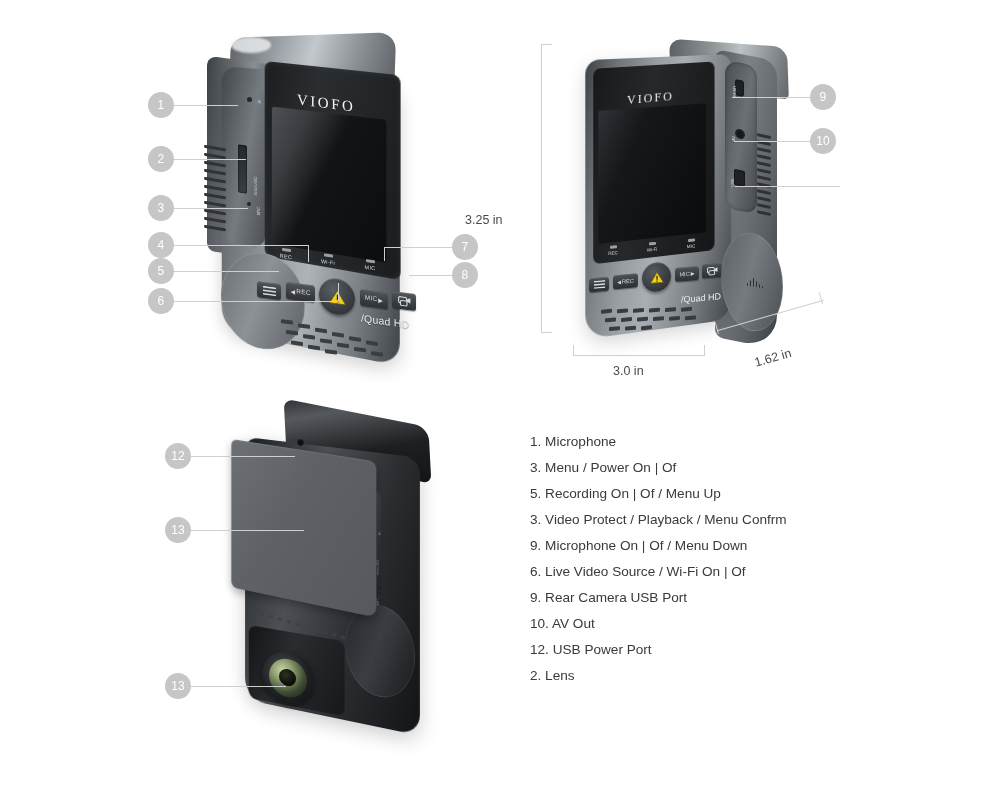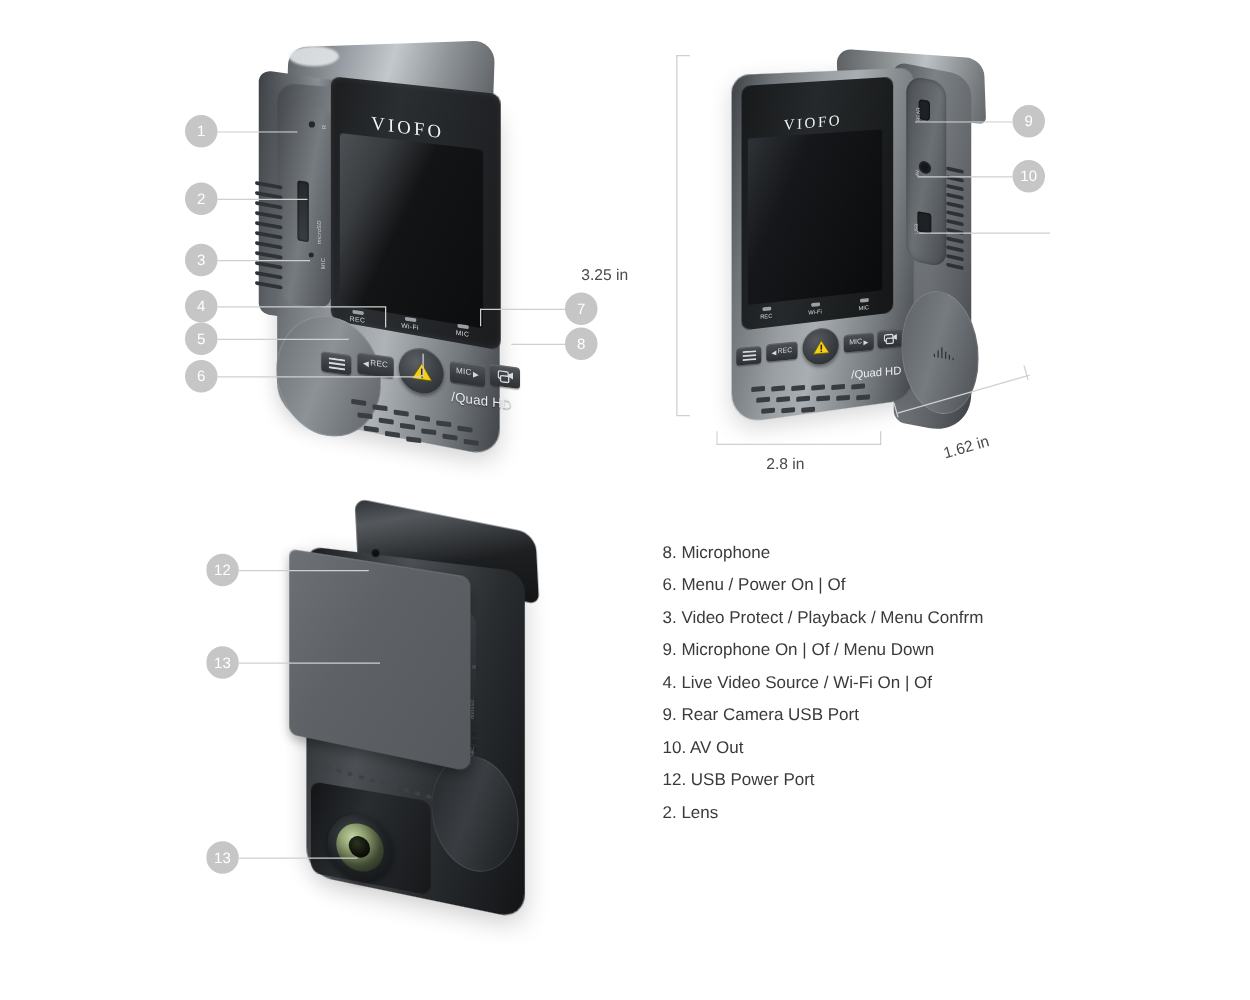--- a/index.html
+++ b/index.html
@@ -756,21 +756,21 @@
   <div class="leader" style="left:735px; top:186px; width:105px;"></div>
 
   <div class="dim-line" style="left:541px; top:44px; width:1px; height:288px;"></div>
   <div class="dim-line" style="left:541px; top:44px; width:11px; height:1px;"></div>
   <div class="dim-line" style="left:541px; top:332px; width:11px; height:1px;"></div>
   <div class="dim-label" style="left:465px; top:177px;margin-top:36px;">3.25 in</div>
 
   <div class="dim-line" style="left:573px; top:355px; width:132px; height:1px;"></div>
   <div class="dim-line" style="left:573px; top:345px; width:1px; height:11px;"></div>
   <div class="dim-line" style="left:704px; top:345px; width:1px; height:11px;"></div>
-  <div class="dim-label" style="left:613px; top:364px;">2.8 in</div>
+  <div class="dim-label" style="left:613px; top:364px;">3.0 in</div>
 
   <div class="dim-line" style="left:718px; top:330px; width:110px; height:1px; transform:rotate(-16deg); transform-origin:left center;"></div>
   <div class="dim-line" style="left:718px; top:322px; width:1px; height:12px; transform:rotate(-16deg); transform-origin:left bottom;"></div>
   <div class="dim-line" style="left:822px; top:292px; width:1px; height:12px; transform:rotate(-16deg); transform-origin:left bottom;"></div>
   <div class="dim-label" style="left:755px; top:356px; transform:rotate(-16deg); transform-origin:left center;">1.62 in</div>
 
   <div id="view3" class="device">
 
     <div class="v3-topbar"></div>
     <div class="v3-body"></div>
@@ -825,24 +825,25 @@
   <div class="callout-badge" style="left:165px; top:443px;">12</div>
   <div class="leader" style="left:191px; top:456px; width:104px;"></div>
 
   <div class="callout-badge" style="left:165px; top:517px;">13</div>
   <div class="leader" style="left:191px; top:530px; width:113px;"></div>
 
   <div class="callout-badge" style="left:165px; top:673px;">13</div>
   <div class="leader" style="left:191px; top:686px; width:95px;"></div>
 
   <div id="legend">
-    <div class="legend-item">8. Microphone</div>
-    <div class="legend-item">6. Menu / Power On | Of</div>
+    <div class="legend-item">1. Microphone</div>
+    <div class="legend-item">3. Menu / Power On | Of</div>
+    <div class="legend-item">5. Recording On | Of / Menu Up</div>
     <div class="legend-item">3. Video Protect / Playback / Menu Confrm</div>
     <div class="legend-item">9. Microphone On | Of / Menu Down</div>
-    <div class="legend-item">4. Live Video Source / Wi-Fi On | Of</div>
+    <div class="legend-item">6. Live Video Source / Wi-Fi On | Of</div>
     <div class="legend-item">9. Rear Camera USB Port</div>
     <div class="legend-item">10. AV Out</div>
     <div class="legend-item">12. USB Power Port</div>
     <div class="legend-item">2. Lens</div>
   </div>
 
 </div>
 
 </body></html>

